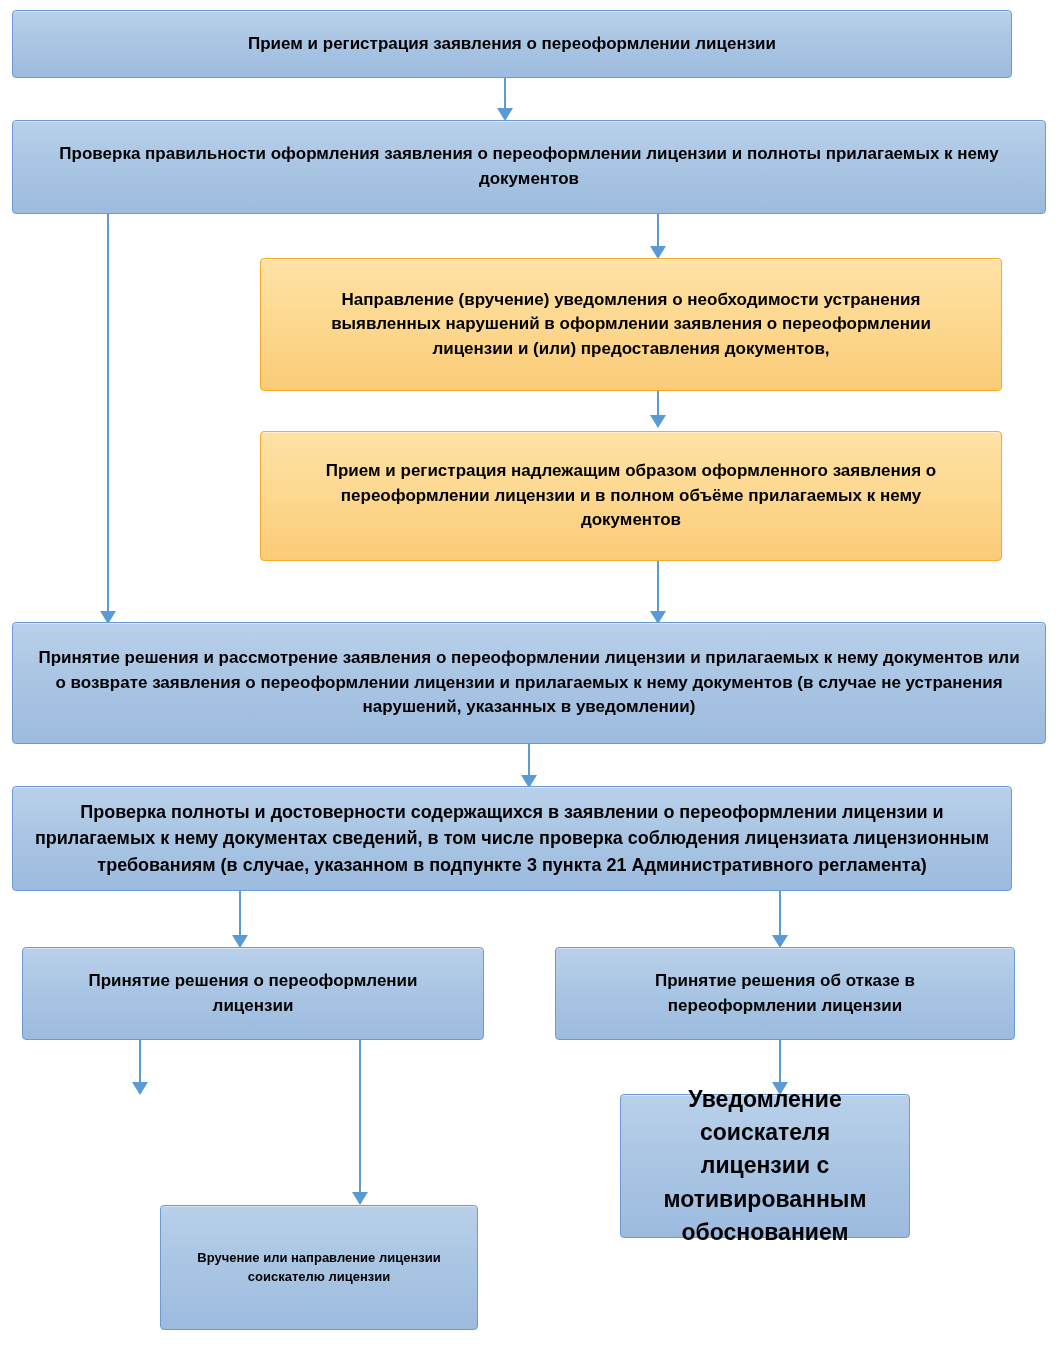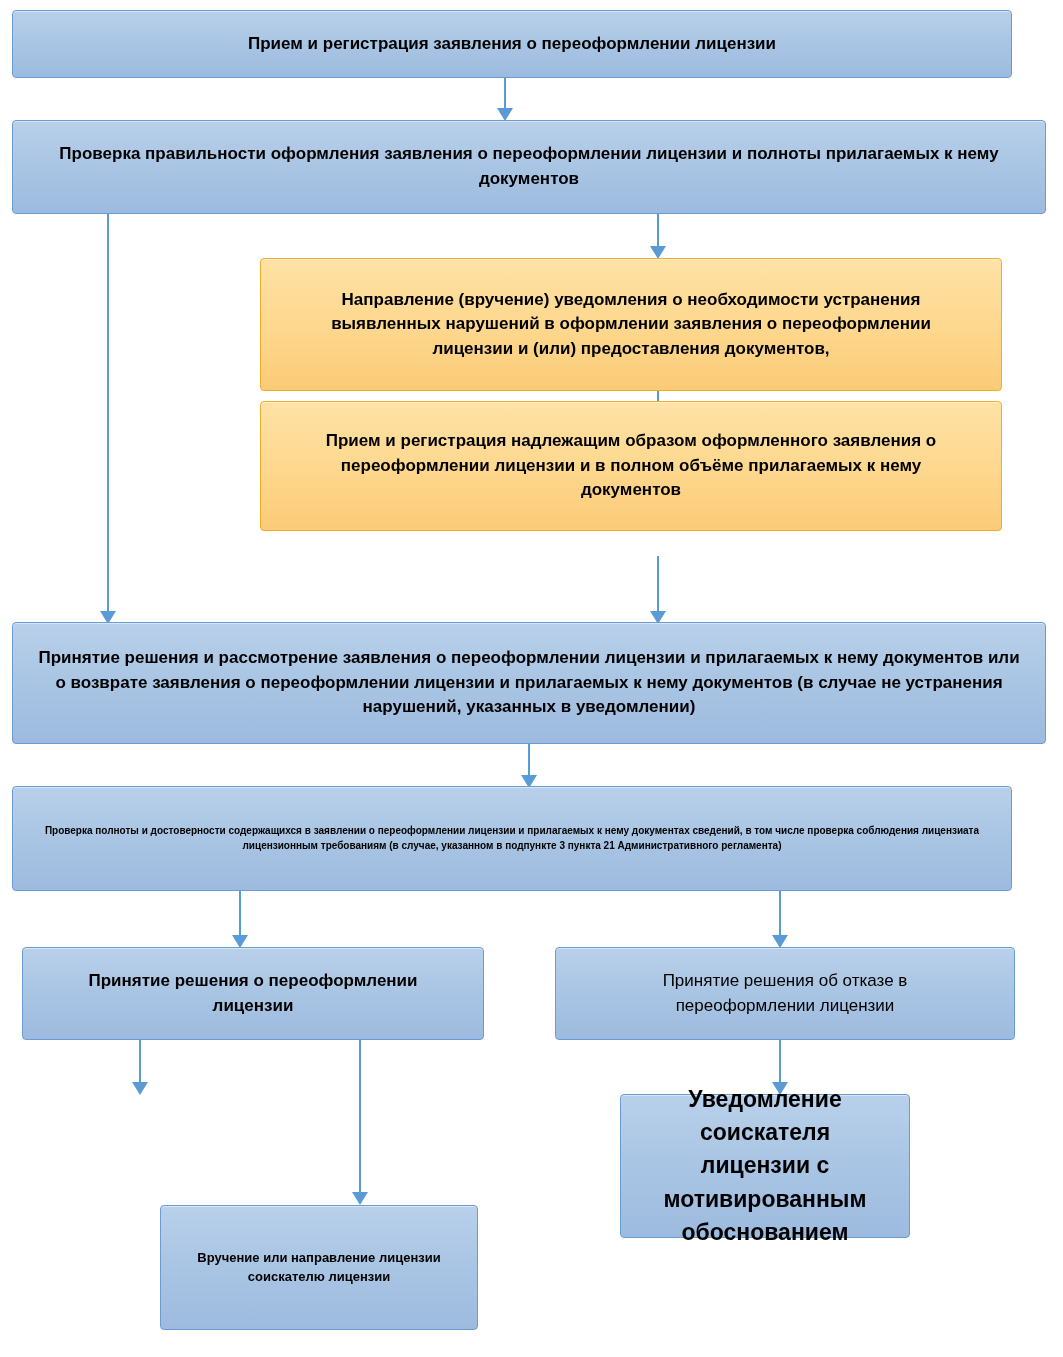--- a/index.html
+++ b/index.html
@@ -131,37 +131,37 @@
   </div>
 
   <div class="node orange" style="left:260px; top:258px; width:742px; height:133px; font-size:17px; font-weight:bold; padding-left:30px; padding-right:30px;">
     <span class="label">Направление (вручение) уведомления о необходимости устранения выявленных нарушений в оформлении заявления о переоформлении лицензии и (или) предоставления документов,</span>
   </div>
 
   <div class="node blue" style="left:12px; top:120px; width:1034px; height:94px; font-size:17px; font-weight:bold; padding-left:26px; padding-right:26px;">
     <span class="label">Проверка правильности оформления заявления о переоформлении лицензии и полноты прилагаемых к нему документов</span>
   </div>
 
-  <div class="node orange" style="left:260px; top:401px; width:742px; height:130px; font-size:17px; font-weight:bold; padding-left:56px; padding-right:56px;">
+  <div class="node orange" style="left:260px; top:431px; width:742px; height:130px; font-size:17px; font-weight:bold; padding-left:56px; padding-right:56px;">
     <span class="label">Прием и регистрация надлежащим образом оформленного заявления о переоформлении лицензии и в полном объёме прилагаемых к нему документов</span>
   </div>
 
   <div class="node blue" style="left:12px; top:622px; width:1034px; height:122px; font-size:17px; font-weight:bold; padding-left:22px; padding-right:22px;">
     <span class="label">Принятие решения и рассмотрение заявления о переоформлении лицензии и прилагаемых к нему документов или о возврате заявления о переоформлении лицензии и прилагаемых к нему документов (в случае не устранения нарушений, указанных в уведомлении)</span>
   </div>
 
-  <div class="node blue" style="left:12px; top:786px; width:1000px; height:105px; font-size:10px; font-weight:bold; padding-left:20px; padding-right:20px;">
+  <div class="node blue" style="left:12px; top:786px; width:1000px; height:105px; font-size:18px; font-weight:bold; padding-left:20px; padding-right:20px;">
     <span class="label">Проверка полноты и достоверности содержащихся в заявлении о переоформлении лицензии и прилагаемых к нему документах сведений, в том числе проверка соблюдения лицензиата лицензионным требованиям (в случае, указанном в подпункте 3 пункта 21 Административного регламента)</span>
   </div>
 
   <div class="node blue" style="left:22px; top:947px; width:462px; height:93px; font-size:17px; font-weight:bold; padding-left:56px; padding-right:56px;">
     <span class="label">Принятие решения о переоформлении лицензии</span>
   </div>
 
-  <div class="node blue" style="left:555px; top:947px; width:460px; height:93px; font-size:17px; font-weight:normal; padding-left:44px; padding-right:44px;">
+  <div class="node blue" style="left:555px; top:947px; width:460px; height:93px; font-size:17px; font-weight:bold; padding-left:44px; padding-right:44px;">
     <span class="label">Принятие решения об отказе в переоформлении лицензии</span>
   </div>
 
 
   <div class="node blue" style="left:160px; top:1205px; width:318px; height:125px; font-size:13px; font-weight:bold; padding-left:24px; padding-right:24px;">
     <span class="label">Вручение или направление лицензии соискателю лицензии</span>
   </div>
 
   <div class="node blue" style="left:620px; top:1094px; width:290px; height:144px; font-size:23px; font-weight:bold; padding-left:40px; padding-right:40px;">
     <span class="label">Уведомление соискателя лицензии с мотивированным обоснованием</span>

